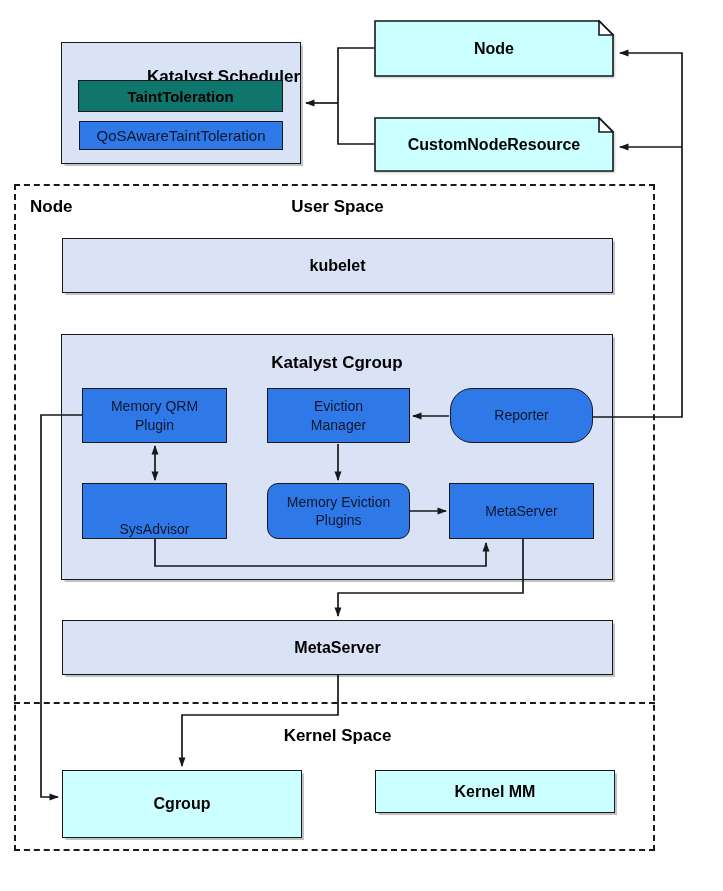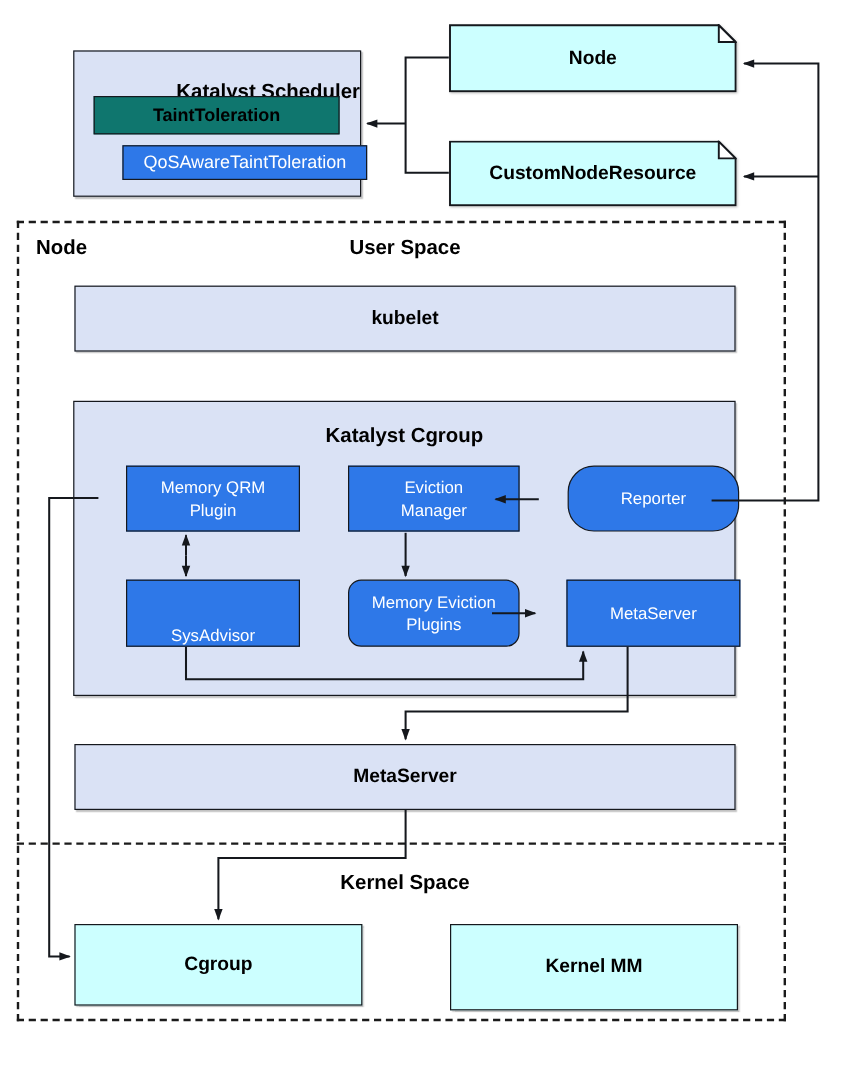--- a/index.html
+++ b/index.html
@@ -3,21 +3,21 @@
 <meta charset="utf-8">
 <style>
   html,body{margin:0;padding:0;background:#ffffff;}
   body{font-family:"Liberation Sans", sans-serif; color:#000;}
   .canvas{position:relative;width:723px;height:891px;background:#fff;overflow:hidden;}
   .wires{position:absolute;left:0;top:0;pointer-events:none;z-index:5;}
 
   .box{position:absolute;box-sizing:border-box;border:1.6px solid #15181d;}
   .shadow{box-shadow:1.5px 1.5px 1px rgba(120,120,120,0.45);}
   .lav{background:#dae2f5;}
-  .blue{background:#2e78e8;color:#ffffff;margin-left:23px;}
+  .blue{background:#2e78e8;color:#0f172a;}
   .whitebox{background:#0f766e;font-weight:bold;}
   .cyanbox{background:#ccffff;}
 
   .center-flex{display:flex;align-items:center;justify-content:center;text-align:center;}
 
   .scheduler-title{position:absolute;left:0;top:24px;width:100%;text-align:right;font-weight:bold;font-size:17px;}
   .agent-title{position:absolute;left:0;top:18px;width:100%;text-align:center;font-weight:bold;font-size:17px;}
 
   .inner-label{font-size:14px;line-height:1.3;}
   .big-label{font-size:16px;font-weight:bold;}
@@ -129,17 +129,17 @@
   <div class="box lav shadow center-flex big-label" style="left:62px;top:620px;width:551px;height:55px;z-index:2;">
     <span>MetaServer</span>
   </div>
 
   <div class="dashed-divider" style="left:14px;top:702px;width:641px;z-index:1;"></div>
   <div class="section-label" style="left:62px;top:726px;width:551px;text-align:center;">Kernel Space</div>
 
   <div class="box cyanbox shadow center-flex big-label" style="left:62px;top:770px;width:240px;height:68px;z-index:2;">
     <span>Cgroup</span>
   </div>
-  <div class="box cyanbox shadow center-flex big-label" style="left:375px;top:770px;width:240px;height:72px;z-index:2;">
+  <div class="box cyanbox shadow center-flex big-label" style="left:375px;top:770px;width:240px;height:43px;z-index:2;">
     <span>Kernel MM</span>
   </div>
 
 </div>
 
 </body></html>

